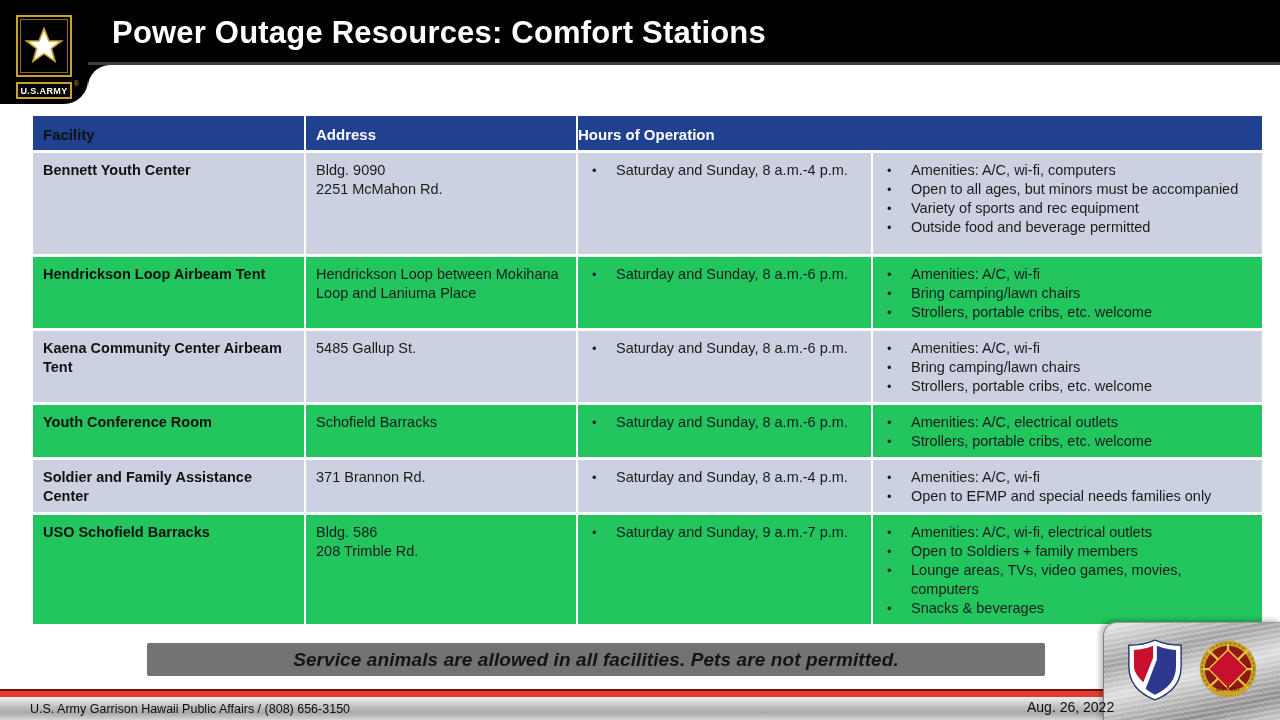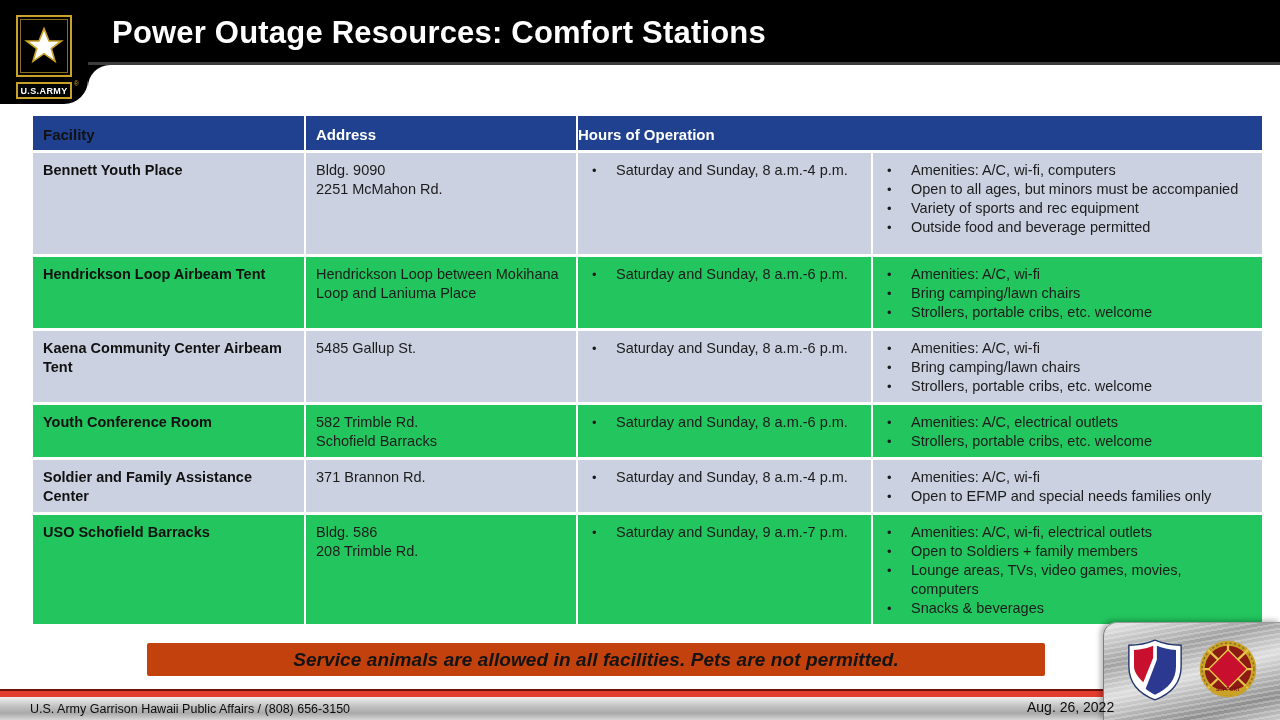--- a/index.html
+++ b/index.html
@@ -43,21 +43,21 @@
   .cell:not(:last-child),.hcell:not(:last-child){border-right:2px solid #fff;}
   .c-fac{width:273px;font-weight:700;color:#111;padding:8px 12px 6px 10px;}
   .c-addr{width:272px;padding:8px 12px 6px 10px;}
   .c-hours{width:295px;padding:8px 6px 6px 0;}
   .c-notes{flex:1;padding:8px 6px 6px 0;}
   .bli{display:flex;padding-left:14px;}
   .dot{flex:0 0 24px;font-size:13px;line-height:19px;}
   .btx{flex:1;padding-right:8px;}
 
   
-  .banner{position:absolute;left:147px;top:643px;width:898px;height:33px;background:#c2410c;
+  .banner{position:absolute;left:147px;top:643px;width:898px;height:33px;background:#737373;
           border-radius:2px;display:flex;align-items:center;justify-content:center;}
   .banner-text{font-size:19px;font-weight:700;font-style:italic;color:#141414;letter-spacing:.1px;}
 
   
   .red-stripe{position:absolute;left:0;top:689px;width:1280px;height:8px;background:#e23c2e;
               border-top:2px solid #6f130d;box-sizing:content-box;}
   .silver-bar{position:absolute;left:0;top:697px;width:1280px;height:23px;
       background:linear-gradient(180deg,#f0f0f0 0%,#c2c2c2 40%,#a9a9a9 70%,#d6d6d6 100%);}
   .footer-contact{position:absolute;left:30px;top:698px;height:23px;line-height:22px;
                   font-size:12.5px;color:#0c0c0c;}
@@ -96,21 +96,21 @@
   </div>
 
   <div class="table">
     <div class="thead">
       <div class="hcell c-fac">Facility</div>
       <div class="hcell c-addr">Address</div>
       <div class="hcell c-hours">Hours of Operation</div>
     </div>
     <div>
         <div class="trow dark">
-          <div class="cell c-fac">Bennett Youth Place</div>
+          <div class="cell c-fac">Bennett Youth Center</div>
           <div class="cell c-addr">
             <div>Bldg. 9090</div>
             <div>2251 McMahon Rd.</div>
           </div>
           <div class="cell c-hours">
             <div class="bli">
               <span class="dot">•</span>
               <span class="btx">Saturday and Sunday, 8 a.m.-4 p.m.</span>
             </div>
           </div>
@@ -181,21 +181,20 @@
             </div>
             <div class="bli">
               <span class="dot">•</span>
               <span class="btx">Strollers, portable cribs, etc. welcome</span>
             </div>
           </div>
         </div>
         <div class="trow light">
           <div class="cell c-fac">Youth Conference Room</div>
           <div class="cell c-addr">
-            <div>582 Trimble Rd.</div>
             <div>Schofield Barracks</div>
           </div>
           <div class="cell c-hours">
             <div class="bli">
               <span class="dot">•</span>
               <span class="btx">Saturday and Sunday, 8 a.m.-6 p.m.</span>
             </div>
           </div>
           <div class="cell c-notes">
             <div class="bli">

